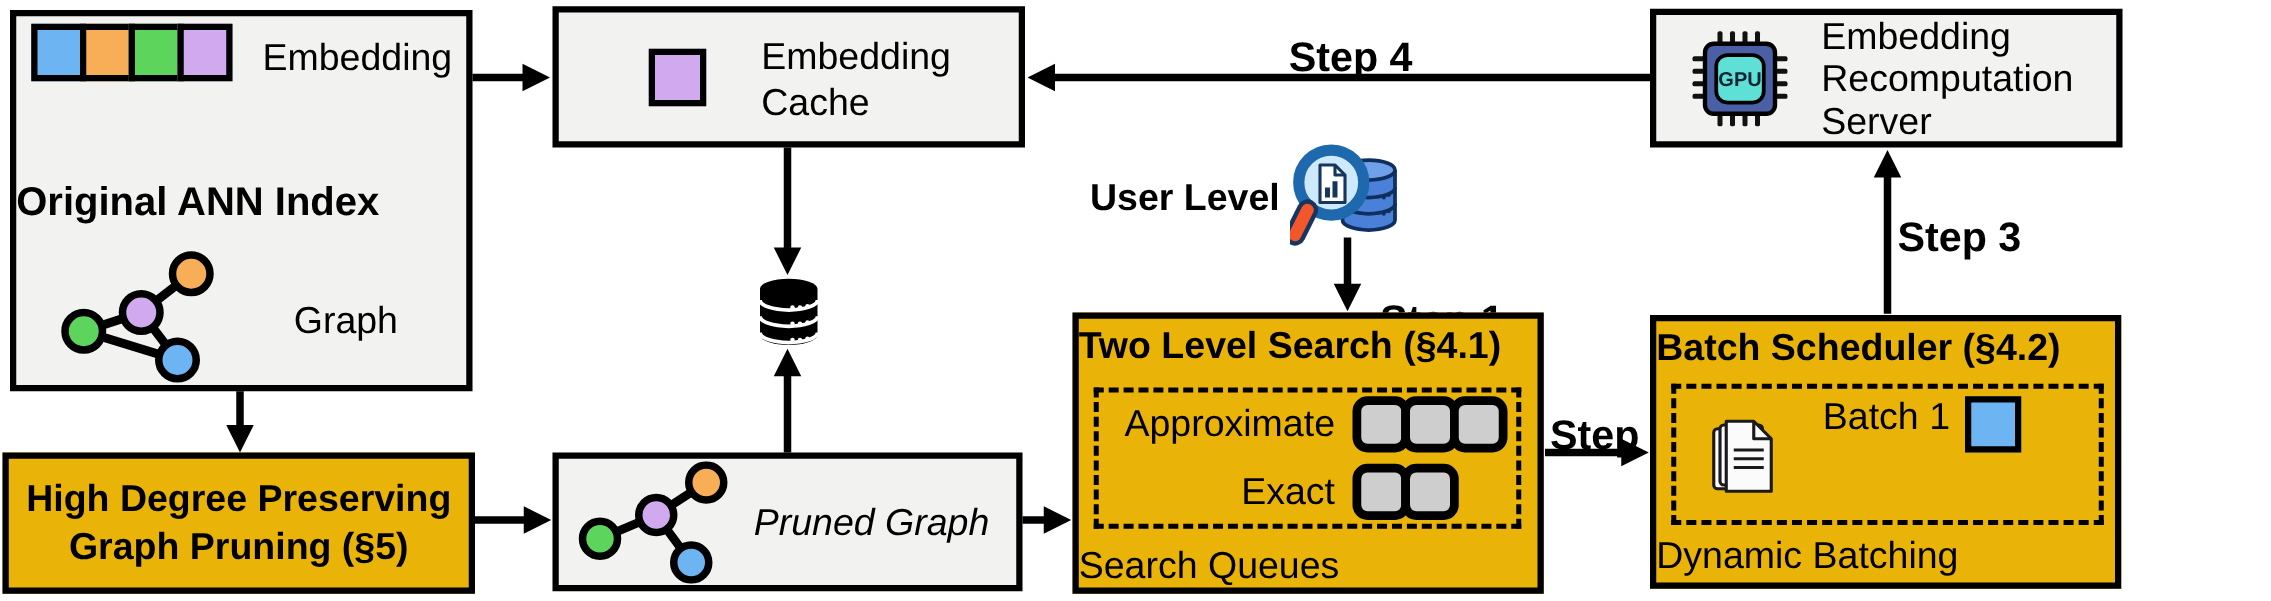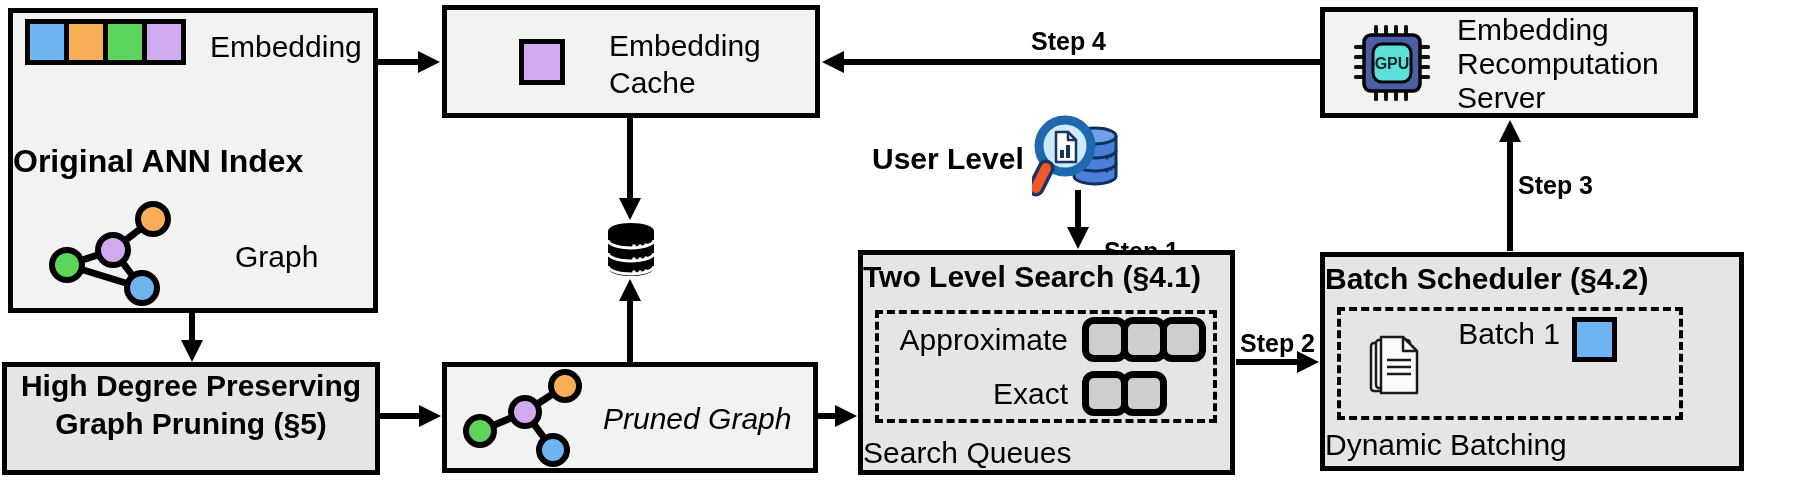--- a/index.html
+++ b/index.html
@@ -4,27 +4,27 @@
 <style>
   * { box-sizing: border-box; margin: 0; padding: 0; }
   html, body { background: #ffffff; }
   .canvas {
     position: relative; width: 1817px; height: 481px;
     background: #ffffff; color: #000;
     font-family: "Liberation Sans", sans-serif; overflow: hidden;
   }
   .box { position: absolute; border: 5px solid #000; }
   .light { background: #f2f2f0; }
-  .gray  { background: #e5e5e5; }
+  .gray  { background: #eab308; }
   .arrows { position: absolute; left: 0; top: 0; pointer-events: none; }
   .lbl  { position: absolute; font-size: 30px; line-height: 1.2; white-space: nowrap; }
   .bold { font-weight: bold; }
   .pre  { white-space: pre-line; }
   .center { text-align: center; }
-  .step { position: absolute; font-size: 25px; font-weight: bold; white-space: nowrap; }
+  .step { position: absolute; font-size: 33px; font-weight: bold; white-space: nowrap; }
   .title-line { position: absolute; left: 0; right: 0; text-align: left; font-size: 30px; font-weight: bold; white-space: nowrap; }
 
   .emb-strip { position: absolute; display: flex; }
   .emb-square { width: 44px; height: 46px; border: 5px solid #000; }
   .emb-square + .emb-square { margin-left: -5px; }
 
   .dashed { position: absolute; border: 4px dashed #000; }
 
   .tls-row { position: absolute; display: flex; align-items: center; }
   .tls-label { width: 180px; text-align: right; font-size: 30px; margin-right: 14px; white-space: nowrap; }
@@ -110,21 +110,21 @@
       <g stroke="#000" stroke-width="6">
         <circle cx="24" cy="76" r="15" fill="#5dd55d"></circle>
         <circle cx="70" cy="61" r="15" fill="#d0a9ef"></circle>
         <circle cx="110" cy="30" r="15" fill="#f8ae57"></circle>
         <circle cx="99" cy="99" r="15" fill="#6db4f2"></circle>
       </g>
     </svg>
     <div class="lbl" style="left:222px; top:226px;">Graph</div>
   </div>
 
-  <div class="box gray" style="left:2px; top:362px; width:378px; height:113px; display:flex; justify-content:center;">
+  <div class="box gray" style="left:2px; top:362px; width:378px; height:113px; display:flex; align-items:center; justify-content:center;">
     <div class="pre center bold" style="font-size:30px; line-height:38px;">High Degree Preserving
 Graph Pruning (§5)</div>
   </div>
 
   <div class="box light" style="left:442px; top:5px; width:378px; height:113px;">
     <div class="cache-square" style="left:72px; top:29px;"></div>
     <div class="lbl pre" style="left:162px; top:17px; line-height:37px;">Embedding
 Cache</div>
   </div>
 
@@ -207,21 +207,21 @@
     <div class="tls-row" style="left:25px; top:116px;">
       <div class="tls-label">Exact</div>
       <div class="q-squares">
           <span class="q-square"></span>
           <span class="q-square"></span>
         </div>
     </div>
     <div class="title-line" style="top:181px; font-weight:normal;">Search Queues</div>
   </div>
 
-  <div class="box gray" style="left:1320px; top:252px; width:424px; height:219px;">
+  <div class="box gray" style="left:1320px; top:252px; width:377px; height:219px;">
     <div class="title-line" style="top:5px;">Batch Scheduler (§4.2)</div>
     <div class="dashed" style="left:12px; top:50px; width:346px; height:113px;"></div>
     <svg style="position:absolute; left:43px; top:77px;" width="54" height="62" viewBox="0 0 54 62">
       <rect x="3" y="9" width="34" height="48" rx="3" fill="#fbfbfb" stroke="#1a1a1a" stroke-width="2.5"></rect>
       <rect x="8" y="6" width="34" height="48" rx="3" fill="#fbfbfb" stroke="#1a1a1a" stroke-width="2.5"></rect>
       <path d="M13,3 H35 L49,17 V59 H13 Z" fill="#fbfbfb" stroke="#1a1a1a" stroke-width="2.5" stroke-linejoin="round"></path>
       <path d="M35,3 V17 H49" fill="none" stroke="#1a1a1a" stroke-width="2.5" stroke-linejoin="round"></path>
       <g stroke="#1a1a1a" stroke-width="2.5">
         <line x1="19" y1="26" x2="43" y2="26"></line>
         <line x1="19" y1="33" x2="43" y2="33"></line>

